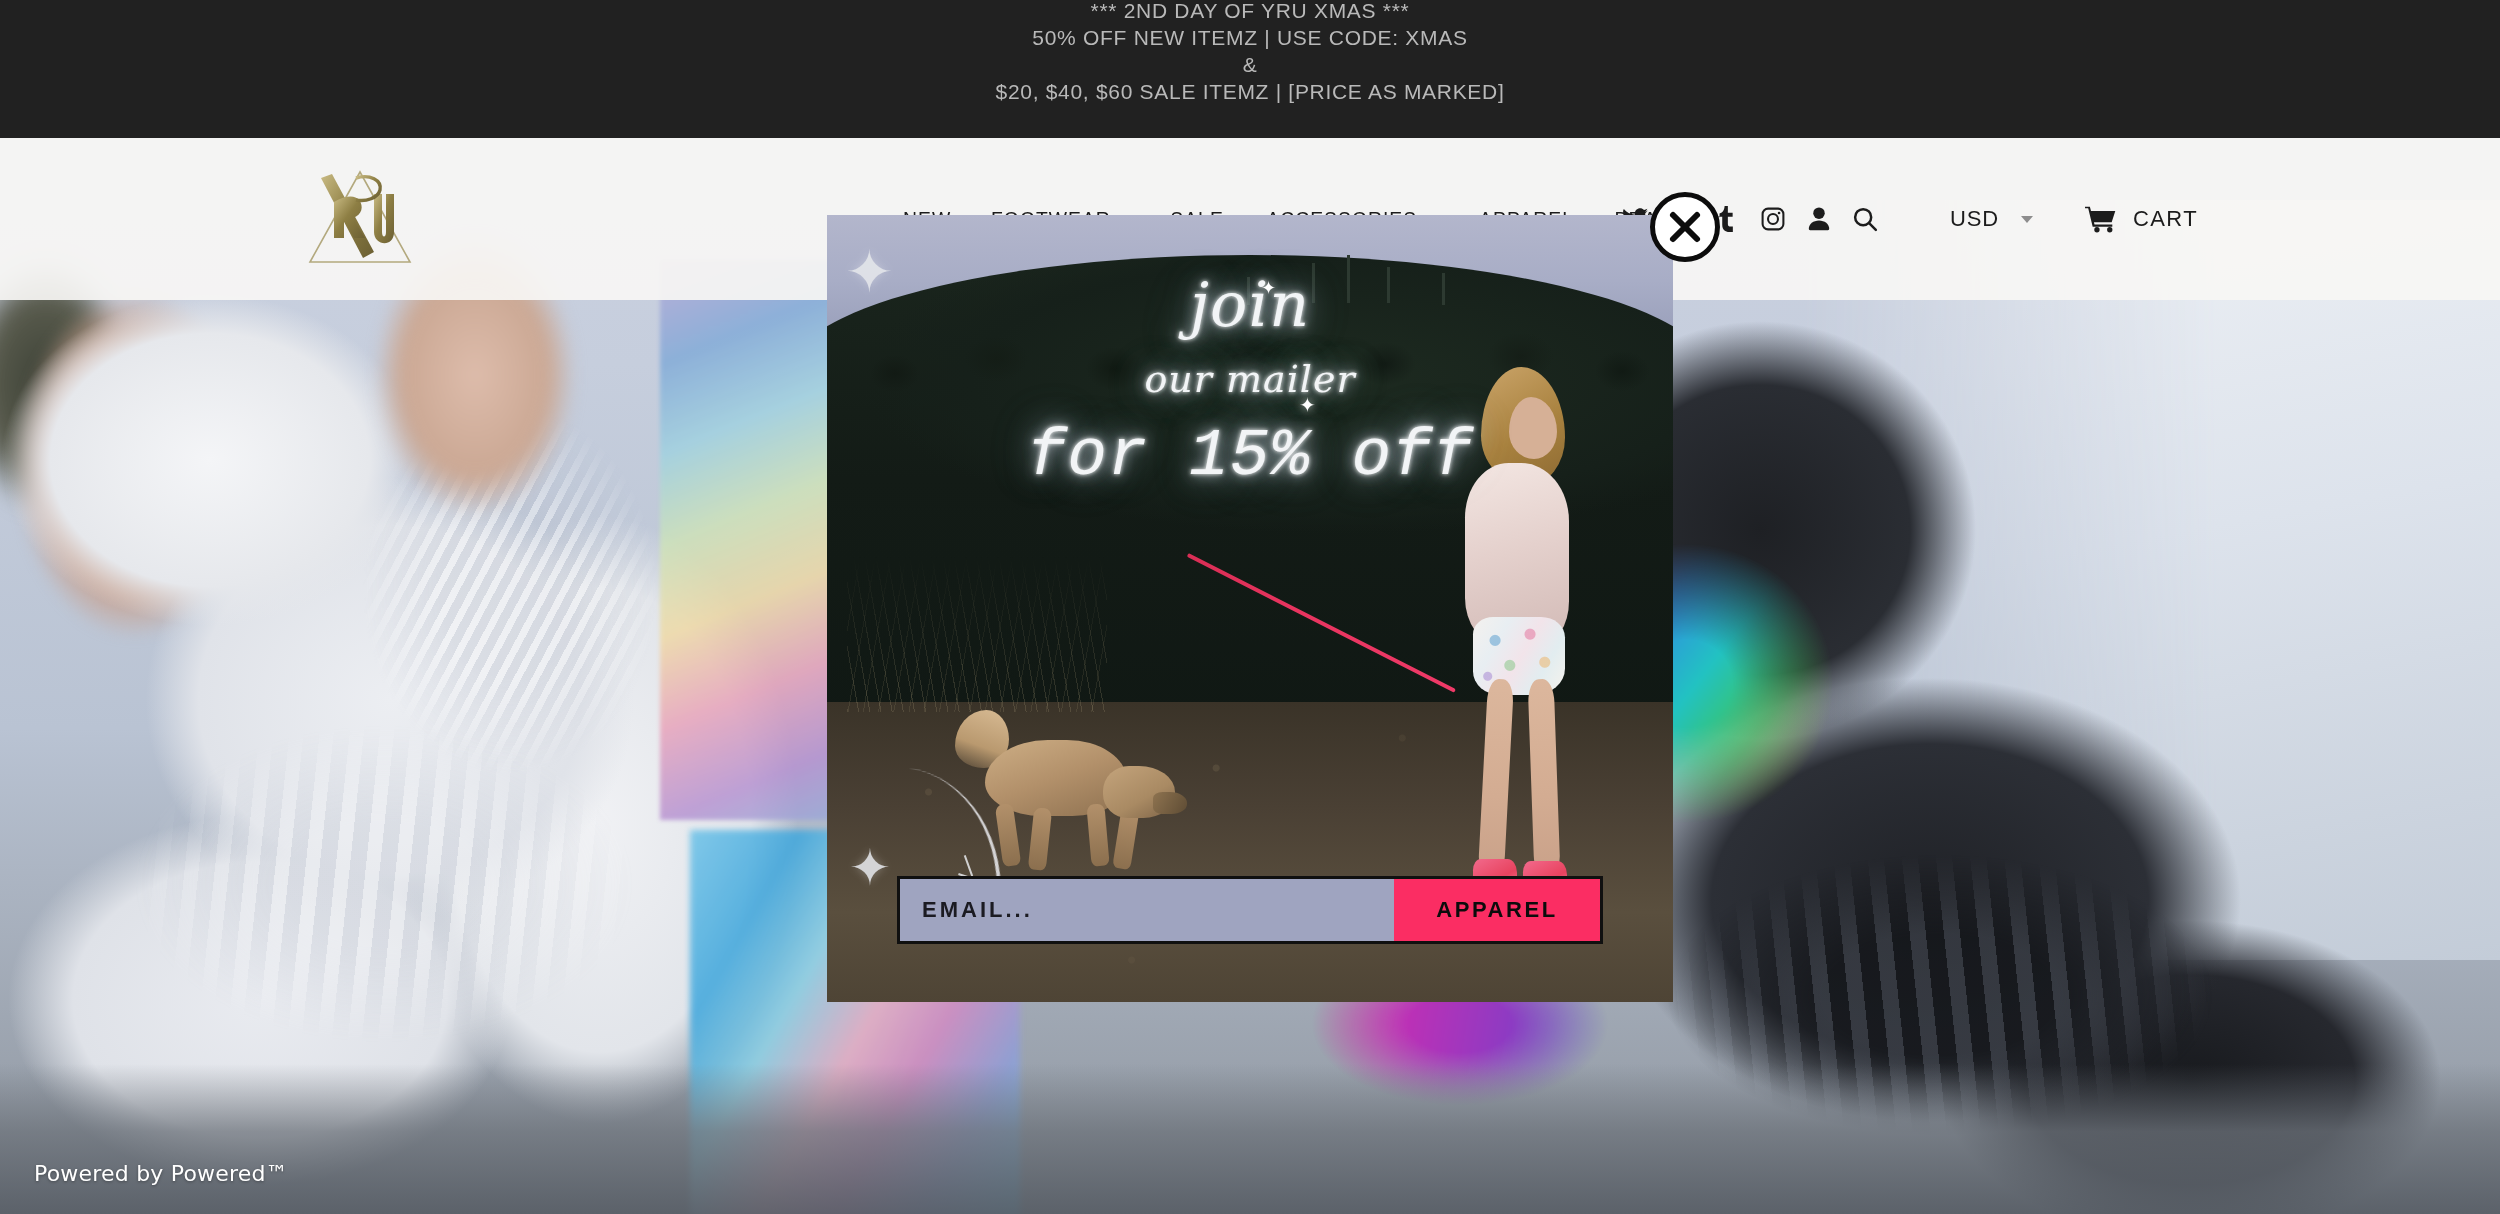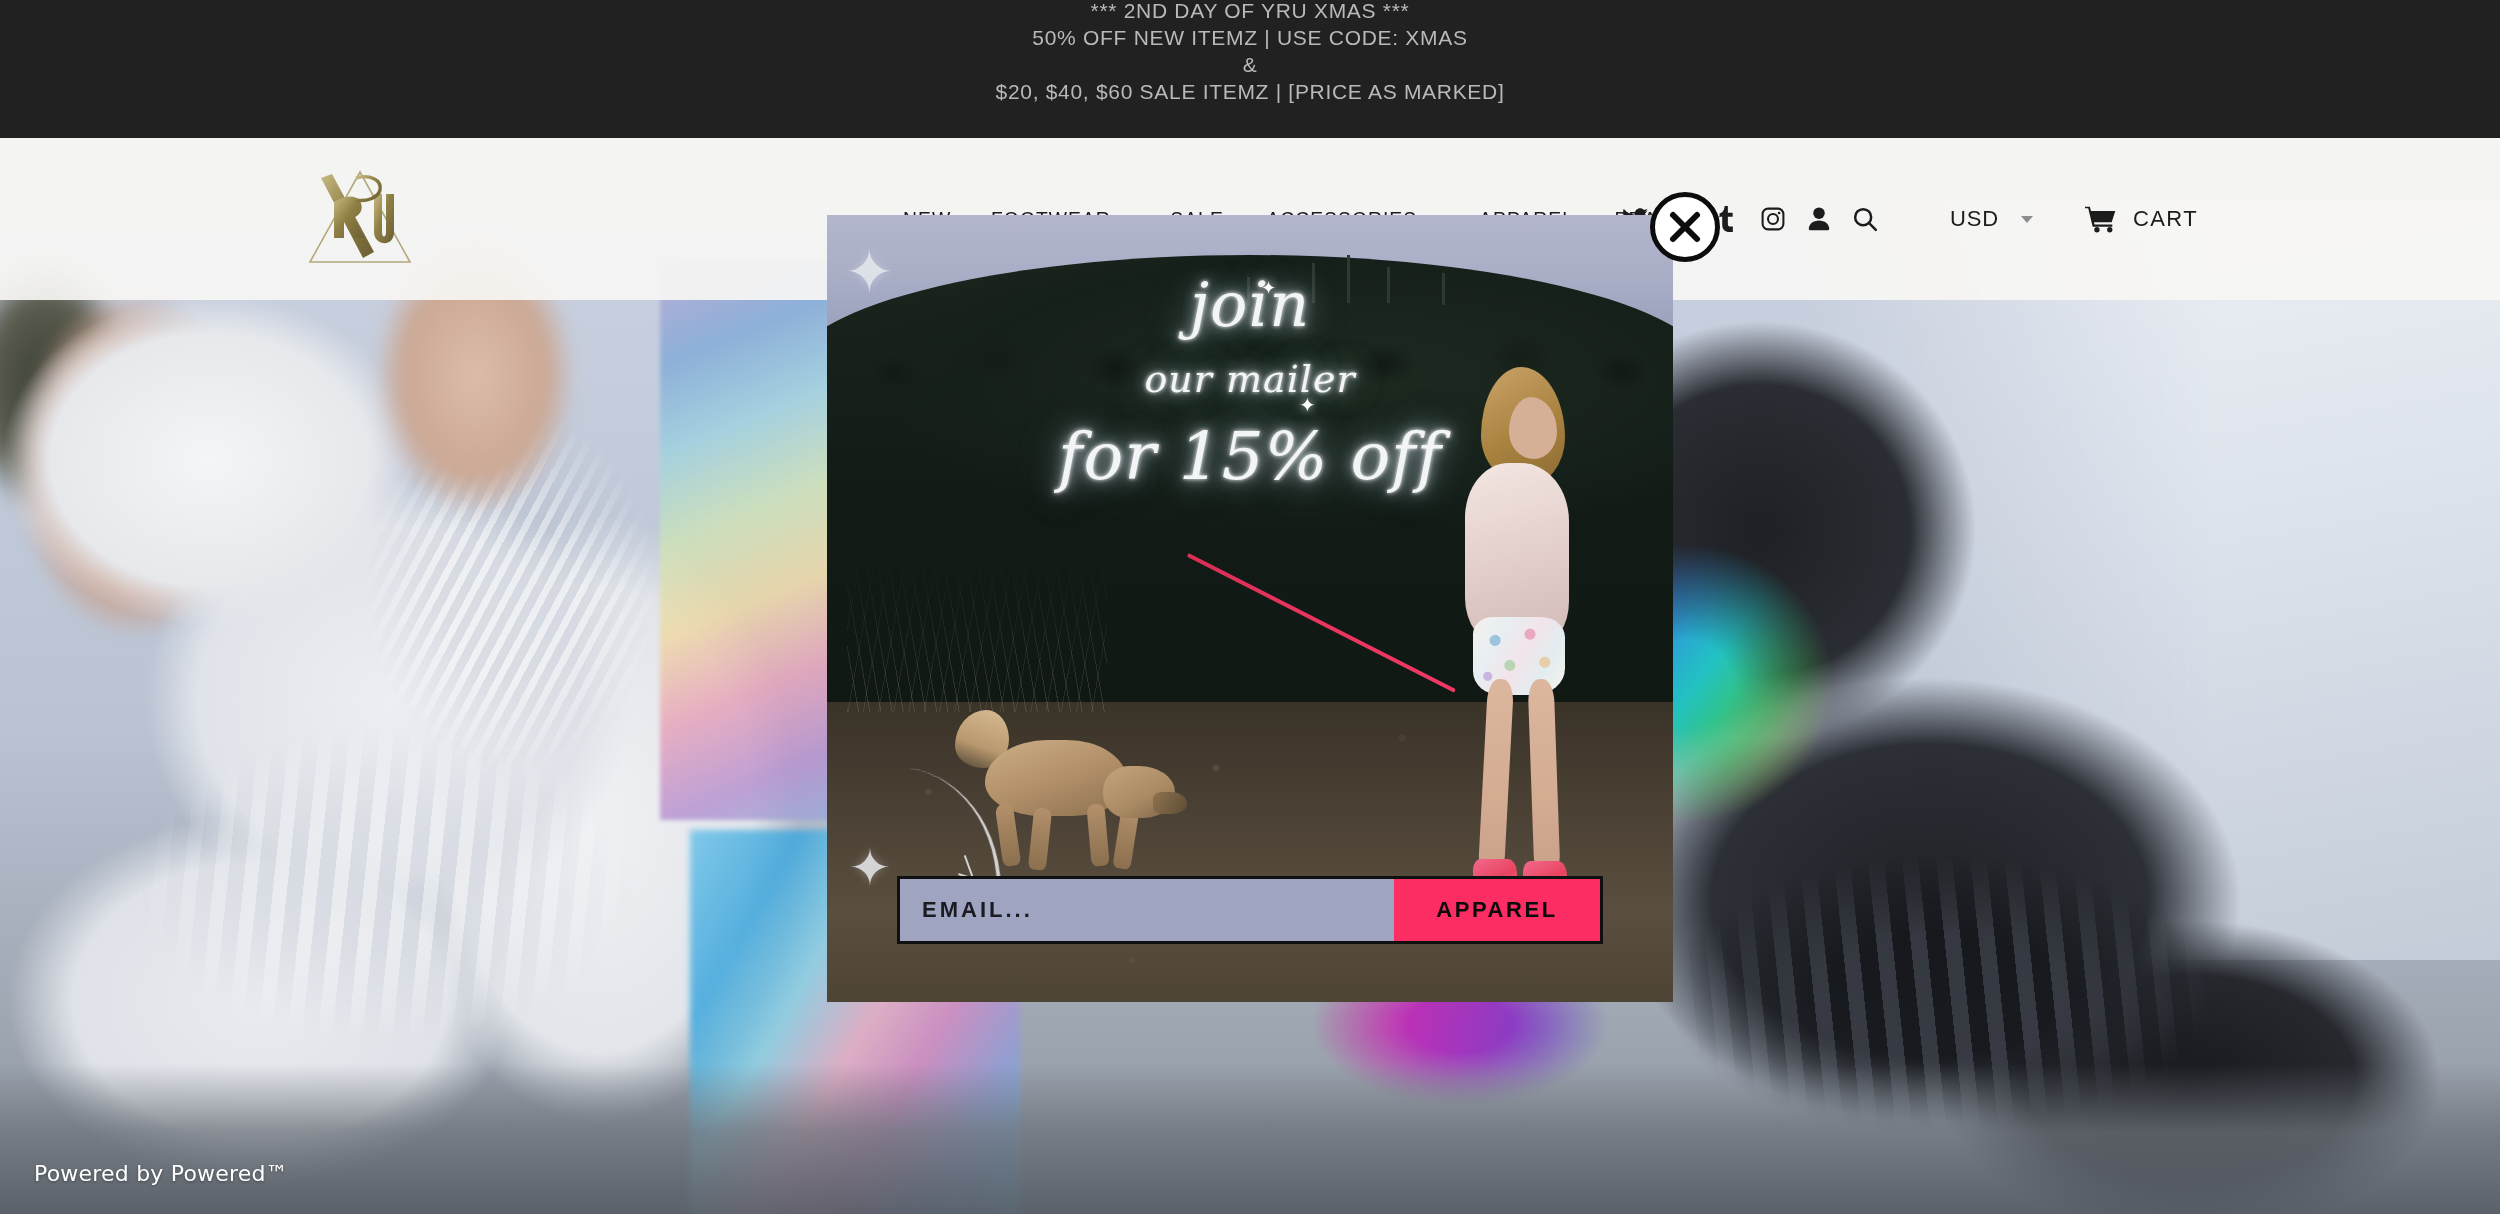--- a/index.html
+++ b/index.html
@@ -600,21 +600,21 @@
     text-shadow:
       0 0 4px rgba(255,255,255,.95),
       0 0 14px rgba(225,235,245,.75),
       0 0 30px rgba(200,220,240,.5),
       0 0 48px rgba(180,205,235,.35);
     line-height: 1.02;
     letter-spacing: 1px;
   }
   .hl-1 { font-size: 62px; margin-bottom: 24px; }
   .hl-2 { font-size: 38px; margin-bottom: 24px; }
-  .hl-3 { font-size: 66px; }
+  .hl-3 { font-size: 66px; font-family: Liberation Mono, monospace; }
   .hl-star {
     position: absolute;
     color: #fff;
     text-shadow: 0 0 10px rgba(255,255,255,.9);
     line-height: 1;
   }
   .hl-star.a { left: 434px; top: 6px;  font-size: 18px; }
   .hl-star.b { left: 472px; top: 122px; font-size: 20px; }
 
   

